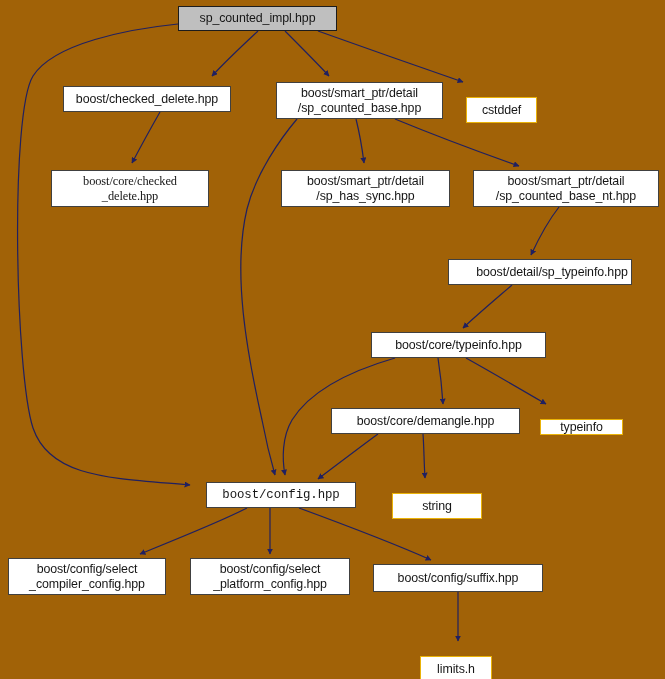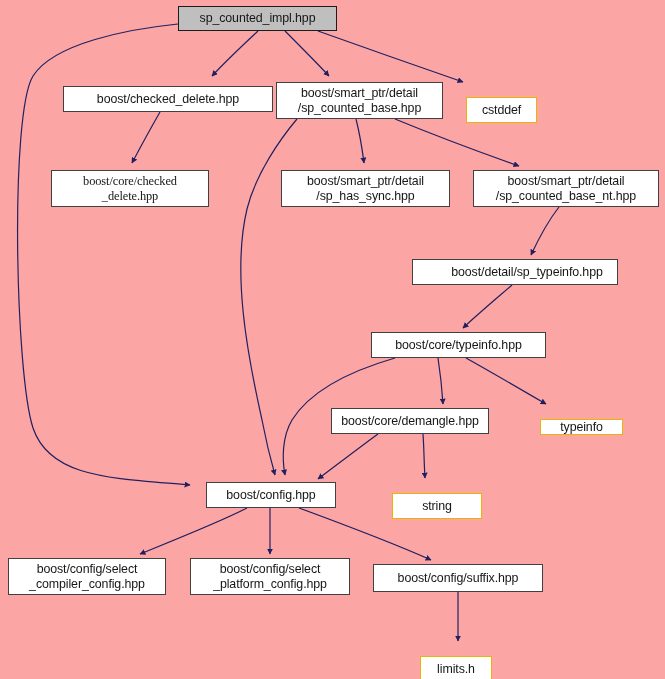--- a/index.html
+++ b/index.html
@@ -7,21 +7,21 @@
     padding: 0;
     background: #ffffff;
   }
   body {
     font-family: "Liberation Sans", sans-serif;
   }
   #graph-canvas {
     position: relative;
     width: 665px;
     height: 679px;
-    background: #fca5a5;
+    background: #a16207;
     overflow: hidden;
   }
   #edge-layer {
     position: absolute;
     left: 0;
     top: 0;
     width: 665px;
     height: 679px;
     pointer-events: none;
   }
@@ -78,35 +78,35 @@
         <path d="M423,434 C424,447 424,463 425,478" fill="none" stroke="#202060" stroke-width="1.2" marker-end="url(#arrowhead)"></path>
         <path d="M378,434 C360,447 338,464 318,479" fill="none" stroke="#202060" stroke-width="1.2" marker-end="url(#arrowhead)"></path>
         <path d="M247,508 C222,521 177,539 140,554" fill="none" stroke="#202060" stroke-width="1.2" marker-end="url(#arrowhead)"></path>
         <path d="M270,508 C270,521 270,538 270,554" fill="none" stroke="#202060" stroke-width="1.2" marker-end="url(#arrowhead)"></path>
         <path d="M299,508 C337,522 393,543 431,560" fill="none" stroke="#202060" stroke-width="1.2" marker-end="url(#arrowhead)"></path>
         <path d="M458,590 C458,604 458,623 458,641" fill="none" stroke="#202060" stroke-width="1.2" marker-end="url(#arrowhead)"></path>
       </g>
   </svg>
   <div id="nodes-group">
       <div class="node root" style="left: 178px; top: 6px; width: 159px; height: 25px;">sp_counted_impl.hpp</div>
-      <div class="node" style="left: 63px; top: 86px; width: 210px; height: 26px; text-align: right;">boost/checked_delete.hpp</div>
+      <div class="node" style="left: 63px; top: 86px; width: 168px; height: 26px; text-align: right;">boost/checked_delete.hpp</div>
       <div class="node" style="left: 276px; top: 82px; width: 167px; height: 37px;">boost/smart_ptr/detail
 /sp_counted_base.hpp</div>
       <div class="node system" style="left: 466px; top: 86px; width: 71px; height: 26px;">cstddef</div>
       <div class="node" style="left: 51px; top: 170px; width: 158px; height: 37px; font-family: Liberation Serif, serif;">boost/core/checked
 _delete.hpp</div>
       <div class="node" style="left: 281px; top: 170px; width: 169px; height: 37px;">boost/smart_ptr/detail
 /sp_has_sync.hpp</div>
       <div class="node" style="left: 473px; top: 170px; width: 186px; height: 37px;">boost/smart_ptr/detail
 /sp_counted_base_nt.hpp</div>
-      <div class="node" style="left: 412px; top: 259px; width: 206px; height: 26px; padding-left: 24px;">boost/detail/sp_typeinfo.hpp</div>
+      <div class="node" style="left: 448px; top: 259px; width: 184px; height: 26px; padding-left: 24px;">boost/detail/sp_typeinfo.hpp</div>
       <div class="node" style="left: 371px; top: 332px; width: 175px; height: 26px; text-align: right;">boost/core/typeinfo.hpp</div>
-      <div class="node" style="left: 331px; top: 408px; width: 158px; height: 26px;">boost/core/demangle.hpp</div>
+      <div class="node" style="left: 331px; top: 408px; width: 189px; height: 26px;">boost/core/demangle.hpp</div>
       <div class="node system" style="left: 540px; top: 408px; width: 83px; height: 16px;">typeinfo</div>
-      <div class="node" style="left: 206px; top: 482px; width: 130px; height: 26px;">boost/config.hpp</div>
+      <div class="node" style="left: 206px; top: 482px; width: 150px; height: 26px; font-family: Liberation Mono, monospace;">boost/config.hpp</div>
       <div class="node system" style="left: 392px; top: 482px; width: 90px; height: 26px; text-align: right;">string</div>
       <div class="node" style="left: 8px; top: 558px; width: 158px; height: 37px;">boost/config/select
 _compiler_config.hpp</div>
       <div class="node" style="left: 190px; top: 558px; width: 160px; height: 37px;">boost/config/select
 _platform_config.hpp</div>
       <div class="node" style="left: 373px; top: 564px; width: 170px; height: 28px;">boost/config/suffix.hpp</div>
       <div class="node system" style="left: 420px; top: 645px; width: 72px; height: 26px;">limits.h</div>
     </div>
 </div>
 

